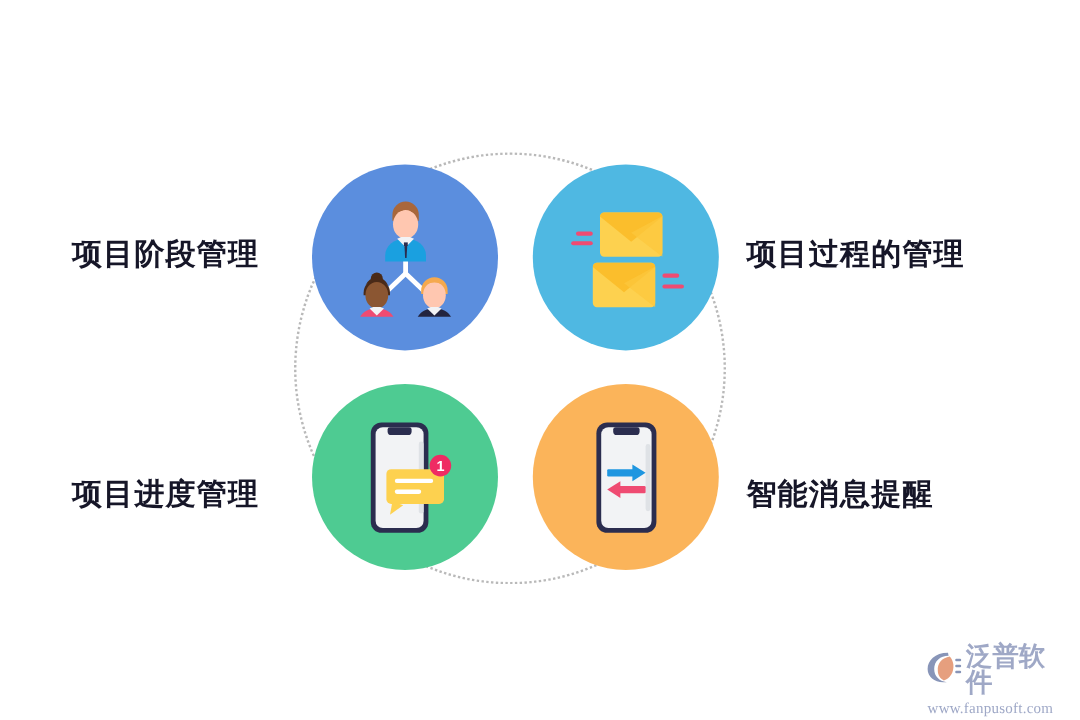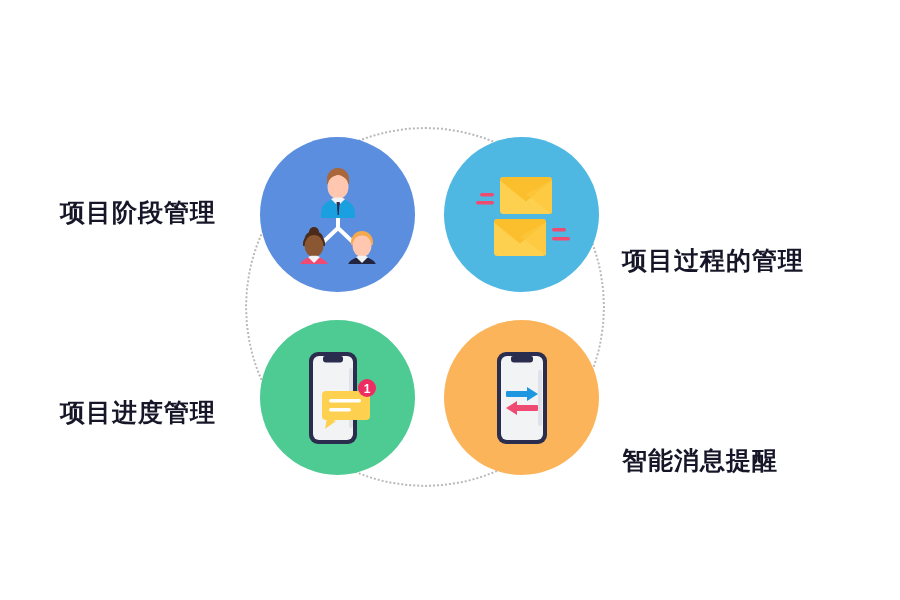--- a/index.html
+++ b/index.html
@@ -56,21 +56,21 @@
   .label {
     position: absolute;
     font-size: 25px;
     font-weight: bold;
     color: #161628;
     letter-spacing: 1px;
     white-space: nowrap;
     line-height: 1;
   }
   .label-left  { text-align: center; }
-  .label-right { text-align: right; margin-top: 48px; }
+  .label-right { text-align: right; }
 
   #label-stage    { left: 60px;  top: 200px; }
   #label-progress { left: 60px;  top: 400px; }
   #label-process  { left: 622px; top: 200px; }
   #label-message  { left: 622px; top: 400px; }
 
   
   #watermark {
     position: absolute;
     left: 772px;
@@ -223,14 +223,31 @@
   </div>
 
   <div class="label label-left" id="label-stage">项目阶段管理</div>
 
   <div class="label label-right" id="label-process">项目过程的管理</div>
 
   <div class="label label-left" id="label-progress">项目进度管理</div>
 
   <div class="label label-right" id="label-message">智能消息提醒</div>
 
+  <div id="watermark">
+    <div class="wm-row">
+      <span>
+        <svg width="30" height="28" viewBox="0 0 30 28">
+          <path d="M18 2 C7 2 1 8.5 1 15.5 C1 22 6.5 26.5 14 26.5 L17 26.5 C10.5 25.5 6.5 21.5 6.5 15.5 C6.5 9 11.5 4.5 18.5 4.5 Z" fill="#8290b5"></path>
+          <path d="M19.5 5 C13 6 9 10.5 9.5 17 C9.5 20.5 11.5 23.5 14.5 25 C20 23.5 23 18 22.5 12 C22.2 9.2 21.2 6.8 19.5 5 Z" fill="#e59a78"></path>
+          <g fill="#8290b5">
+            <rect x="24" y="7" width="5" height="2" rx="1"></rect>
+            <rect x="24" y="12" width="5" height="2" rx="1"></rect>
+            <rect x="24" y="17" width="5" height="2" rx="1"></rect>
+          </g>
+        </svg>
+      </span>
+      <span class="wm-text">泛普软件</span>
+    </div>
+    <div class="wm-url">www.fanpusoft.com</div>
+  </div>
 
 </div>
 
 </body></html>

